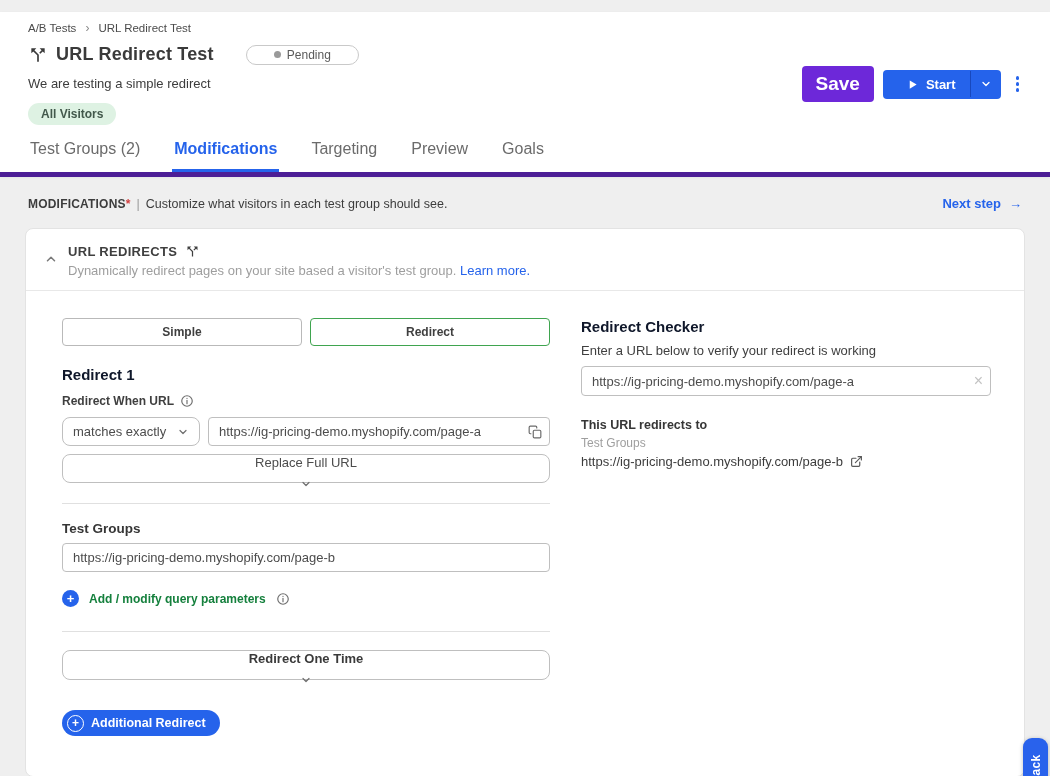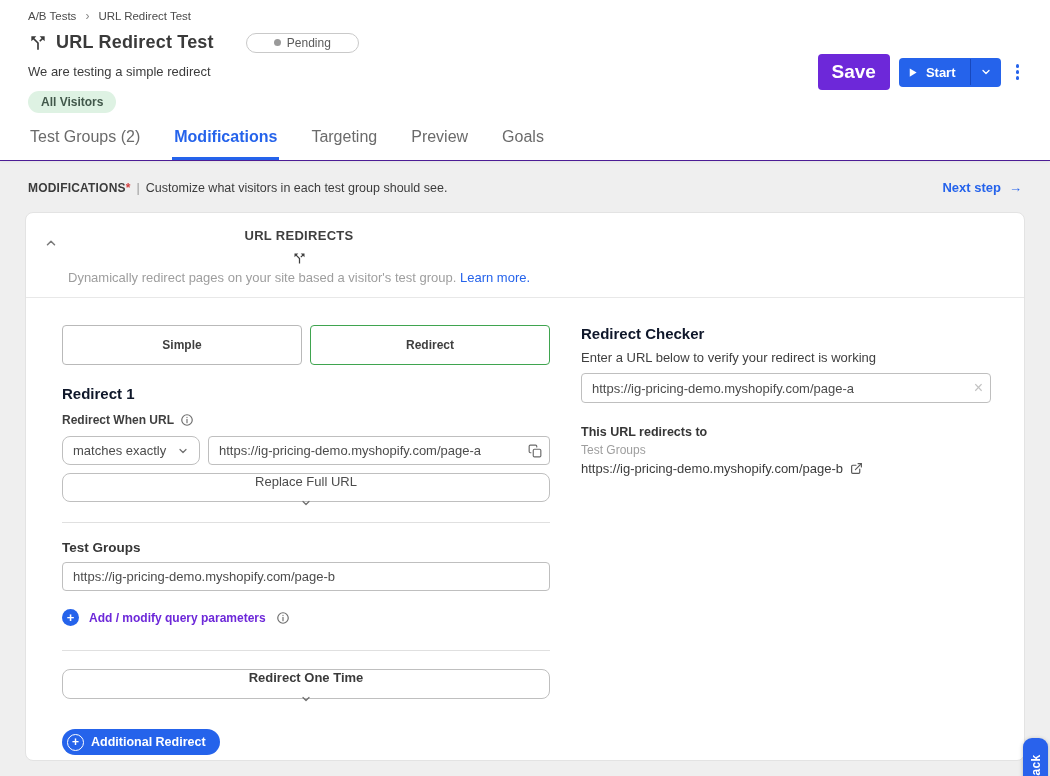--- a/index.html
+++ b/index.html
@@ -1,70 +1,70 @@
 <!DOCTYPE html>
 <html><head>
 <meta charset="utf-8">
 <style>
   * { margin:0; padding:0; box-sizing:border-box; }
   html,body { width:1050px; height:776px; }
   body { font-family:"Liberation Sans","DejaVu Sans",sans-serif; color:#3f3f3f; }
   .page { position:relative; width:1050px; height:776px; background:#efefef; overflow:hidden; }
 
   
-  .header { background:#fff; padding:9px 28px 0 28px; border-bottom:1px solid #4c1d95;
-            box-shadow:0 1px 3px rgba(0,0,0,.05); position:relative; }
+  .header { background:#fff; padding:9px 28px 0 28px; border-bottom:5px solid #4c1d95;
+            box-shadow:0 1px 3px rgba(0,0,0,.05); position:relative;margin-top:12px; }
   .breadcrumb { font-size:11.5px; color:#4b4b4b; display:flex; gap:9px; align-items:center; }
   .breadcrumb .sep { color:#8a8a8a; font-size:12px; }
   .breadcrumb .crumb { cursor:pointer; }
   .title-row { display:flex; align-items:center; margin-top:9px; }
   .title-row svg { margin-right:8px; }
   h1.page-title { font-size:18px; font-weight:700; color:#3a3a3a; letter-spacing:.2px; }
   .pending-badge { margin-left:32px; display:inline-flex; align-items:center; gap:6px;
     border:1px solid #c9c9c9; border-radius:12px; padding:2px 27px; font-size:12px; color:#5a5a5a; background:#fff; }
   .pending-badge .dot { width:7px; height:7px; border-radius:50%; background:#9a9a9a; display:inline-block; }
   .subtitle { margin-top:11px; font-size:13px; color:#3c3c3c; }
   .visitors-badge { display:inline-block; margin-top:12px; background:#def2e3; color:#42584b;
     font-size:12px; font-weight:700; padding:4px 13px; border-radius:12px; }
   .tabs { display:flex; gap:30px; margin-top:15px; }
   .tab { font-size:16px; color:#6b6b6b; padding:0 2px 11px 2px; cursor:pointer; border-bottom:3px solid transparent; }
   .tab.active { color:#2563eb; font-weight:700; border-bottom-color:#2563eb; }
 
   .header-actions { position:absolute; top:54px; right:25px; display:flex; align-items:center; gap:9px; }
   .btn { border:none; border-radius:4px; font-family:inherit; cursor:pointer; }
   .btn-save { background:#6d28d9; color:#fff; font-size:19px; font-weight:700; padding:7px 14px; }
   .btn-start { background:#2563eb; color:#fff; display:flex; align-items:center; border-radius:4px; overflow:hidden; }
-  .btn-start .main { display:flex; align-items:center; gap:8px; padding:7px 14px 7px 8px; font-size:13px; font-weight:700; cursor:pointer; }
+  .btn-start .main { display:flex; align-items:center; gap:8px; padding:7px 14px 7px 24px; font-size:13px; font-weight:700; cursor:pointer; }
   .btn-start .caret { padding:7px 9px; border-left:1px solid #1848bd; display:flex; align-items:center; cursor:pointer; }
   .kebab { display:flex; flex-direction:column; gap:2.5px; padding:4px 6px; cursor:pointer; }
   .kebab i { width:3.5px; height:3.5px; border-radius:50%; background:#2563eb; }
 
   
   .mod-bar { display:flex; justify-content:space-between; align-items:center; padding:19px 28px 17px 28px; }
   .mod-bar .left { font-size:12.5px; color:#3c3c3c; }
   .mod-bar .left b { font-size:12px; font-weight:700; letter-spacing:.2px; }
   .mod-bar .left .req { color:#d23f3f; font-weight:700; }
   .mod-bar .left .pipe { color:#9a9a9a; margin:0 6px; }
   .next-step { color:#2563eb; font-size:13px; font-weight:700; display:flex; align-items:center; gap:8px; cursor:pointer; }
 
   
   .card { margin:0 25px; background:#fff; border:1px solid #e3e3e3; border-radius:8px; height:549px; position:relative; }
   .card-header { display:flex; align-items:flex-start; padding:15px 20px 12px 14px; border-bottom:1px solid #e8e8e8; }
   .collapse-btn { background:none; border:none; cursor:pointer; padding:8px 10px 0 4px; color:#7a7a7a; }
   .card-header .head-title { display:flex; align-items:center; gap:8px; font-size:13px; font-weight:700;
-      color:#3f3f3f; letter-spacing:.3px;flex-direction:column; }
+      color:#3f3f3f; letter-spacing:.3px; }
   .card-header .head-desc { margin-top:4px; font-size:13px; color:#9e9e9e; }
   .learn-more { color:#2563eb; cursor:pointer; }
 
   .card-body { display:flex; padding:27px 36px 0 36px; }
   .col-left { width:488px; flex:none; }
   .col-right { margin-left:31px; width:410px; flex:none; }
 
   .mode-toggle { display:flex; gap:8px; }
-  .mode-btn { flex:1; height:40px; background:#fff; border:1px solid #b9b9b9; border-radius:4px;
+  .mode-btn { flex:1; height:28px; background:#fff; border:1px solid #b9b9b9; border-radius:4px;
       font-size:12px; font-weight:700; color:#3f3f3f; cursor:pointer; }
   .mode-btn.selected { border-color:#3fa44f; }
 
   .section-h1 { font-size:15px; font-weight:700; color:#0f172a; margin-top:20px; }
   .field-label { font-size:12px; font-weight:700; color:#3f3f3f; margin-top:11px; display:flex; align-items:center; gap:6px; }
   .info-icon { color:#6e6e6e; display:inline-flex; cursor:pointer; }
 
   .row { display:flex; gap:8px; margin-top:9px; }
   .select, .text-input { border:1px solid #bfbfbf; border-radius:8px; height:29px; background:#fff;
       font-size:13px; color:#4c4c4c; display:flex; align-items:center; padding:0 10px;text-align:right; }
@@ -77,21 +77,21 @@
   .copy-btn, .clear-btn { position:absolute; right:8px; top:50%; transform:translateY(-50%);
       background:none; border:none; cursor:pointer; color:#6a6a6a; display:flex; align-items:center; }
   .clear-btn { color:#c2c2c2; font-size:16px; line-height:1; }
   .full { width:100%; margin-top:8px;flex-direction:column; }
   .divider { border:none; border-top:1px solid #e0e0e0; margin-top:20px; }
   .section-h2 { font-size:13.5px; font-weight:700; color:#363636; margin-top:17px; }
 
   .query-row { display:flex; align-items:center; gap:10px; margin-top:18px; cursor:pointer; }
   .plus-circle { width:17px; height:17px; border-radius:50%; background:#2563eb; color:#fff;
       display:flex; align-items:center; justify-content:center; font-size:13px; font-weight:700; line-height:1; flex:none; }
-  .query-row .q-label { font-size:12px; font-weight:700; color:#6d28d9; }
+  .query-row .q-label { font-size:12px; font-weight:700; color:#15803d; }
 
   .select-bold { font-weight:700; color:#3a3a3a; margin-top:18px; height:30px; }
 
   .btn-additional { margin-top:30px; display:inline-flex; align-items:center; gap:7px; background:#2563eb;
       color:#fff; border:none; border-radius:14px; padding:4px 14px 4px 5px; font-size:12.5px; font-weight:700;
       font-family:inherit; cursor:pointer; height:26px; }
   .plus-outline { width:17px; height:17px; border-radius:50%; border:1.6px solid #fff;
       display:flex; align-items:center; justify-content:center; font-size:12px; font-weight:700; line-height:1; flex:none; }
 
   

